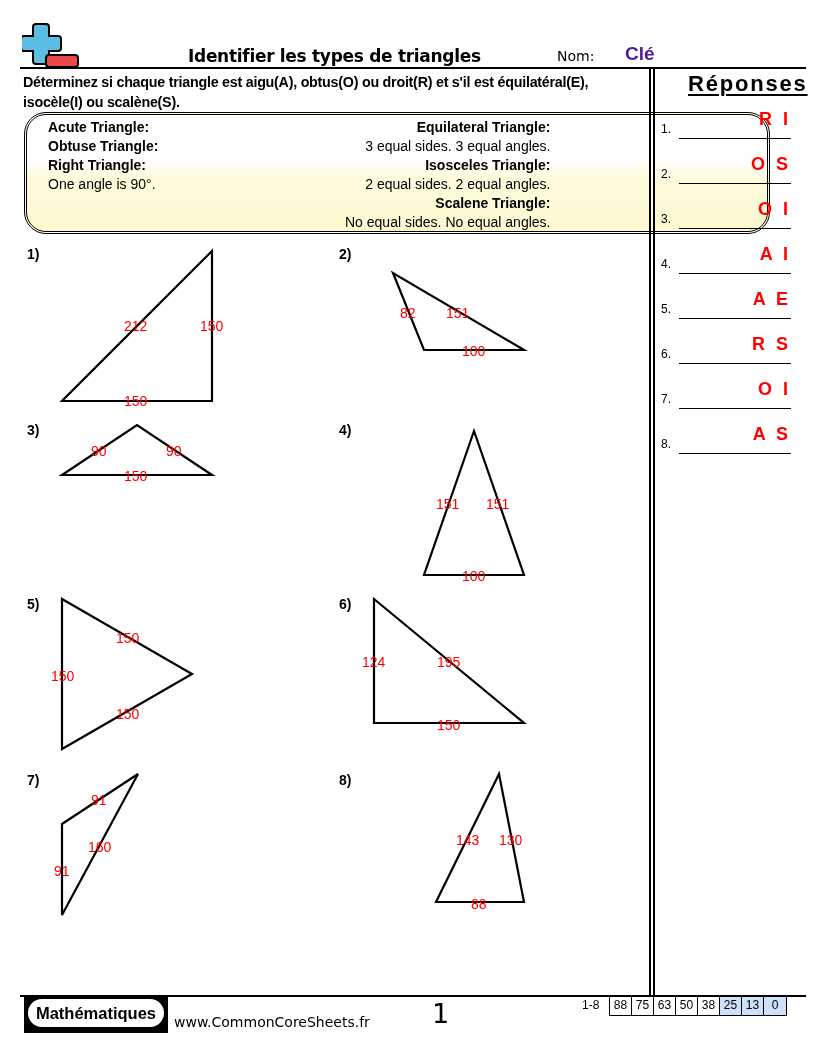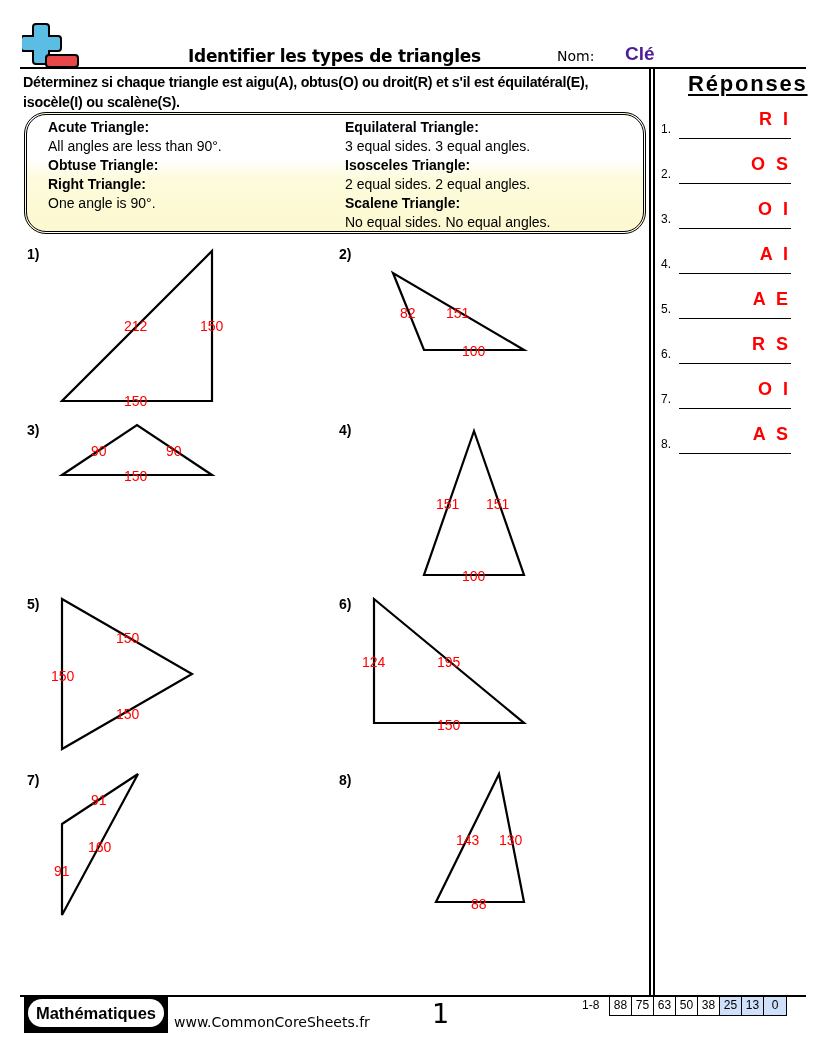--- a/index.html
+++ b/index.html
@@ -19,25 +19,25 @@
   
   .vline1 { left:649px; top:69px; width:2px; height:928px; background:#000; }
   .vline2 { left:653px; top:69px; width:2px; height:928px; background:#000; }
   .answers-title { left:688px; top:71px; font-size:22px; font-weight:bold; letter-spacing:1.8px; text-decoration:underline; text-underline-offset:3px; }
   .answer-row { left:661px; width:135px; height:30px; }
   .answer-num { position:absolute; left:0; bottom:3px; font-size:12px; }
   .answer-line { position:absolute; left:18px; width:112px; bottom:0; height:1.5px; background:#000; }
   .answer-val { position:absolute; left:18px; width:112px; text-align:right; top:0; font-size:18px; font-weight:bold; color:#f00; letter-spacing:3px; }
 
   
-  .defbox { left:24px; top:112px; width:622px; height:122px; border:3px double #000; border-radius:22px;
+  .defbox { left:24px; top:112px; width:746px; height:122px; border:3px double #000; border-radius:22px;
             background:linear-gradient(to bottom, #fff 0%, #fff 38%, #fdfbdc 55%, #fcf9d0 100%); }
   .def-col { position:absolute; top:3px; font-size:14px; line-height:19px; }
   .def-col.left { left:21px; }
-  .def-col.right { left:318px; }
+  .def-col.right { left:318px;text-align:right; }
   .def-title { font-weight:bold; }
 
   
   .plabel { font-size:14px; font-weight:bold; }
   svg.figures { left:0; top:0; width:816px; height:1056px; }
   .side-label { fill:#ff0000; font-family:"Liberation Sans", sans-serif; font-size:14px; }
 
   
   .footer-rule { left:20px; top:995px; width:786px; height:1.5px; background:#000; }
   .brand-box { left:24px; top:996px; width:144px; height:37px; background:#000; }
@@ -60,21 +60,20 @@
 <div class="abs title">Identifier les types de triangles</div>
 <div class="abs nom-label">Nom:</div>
 <div class="abs nom-value">Clé</div>
 <div class="abs header-rule"></div>
 
 <div class="abs instructions">Déterminez si chaque triangle est aigu(A), obtus(O) ou droit(R) et s'il est équilatéral(E), isocèle(I) ou scalène(S).</div>
 
 <div class="abs defbox">
   <div class="def-col left">
     <div class="def-title">Acute Triangle:</div>
-    <div>All angles are less than 90°.</div>
     <div class="def-title">Obtuse Triangle:</div>
     <div class="def-title">Right Triangle:</div>
     <div>One angle is 90°.</div>
   </div>
   <div class="def-col right">
     <div class="def-title">Equilateral Triangle:</div>
     <div>3 equal sides. 3 equal angles.</div>
     <div class="def-title">Isosceles Triangle:</div>
     <div>2 equal sides. 2 equal angles.</div>
     <div class="def-title">Scalene Triangle:</div>

